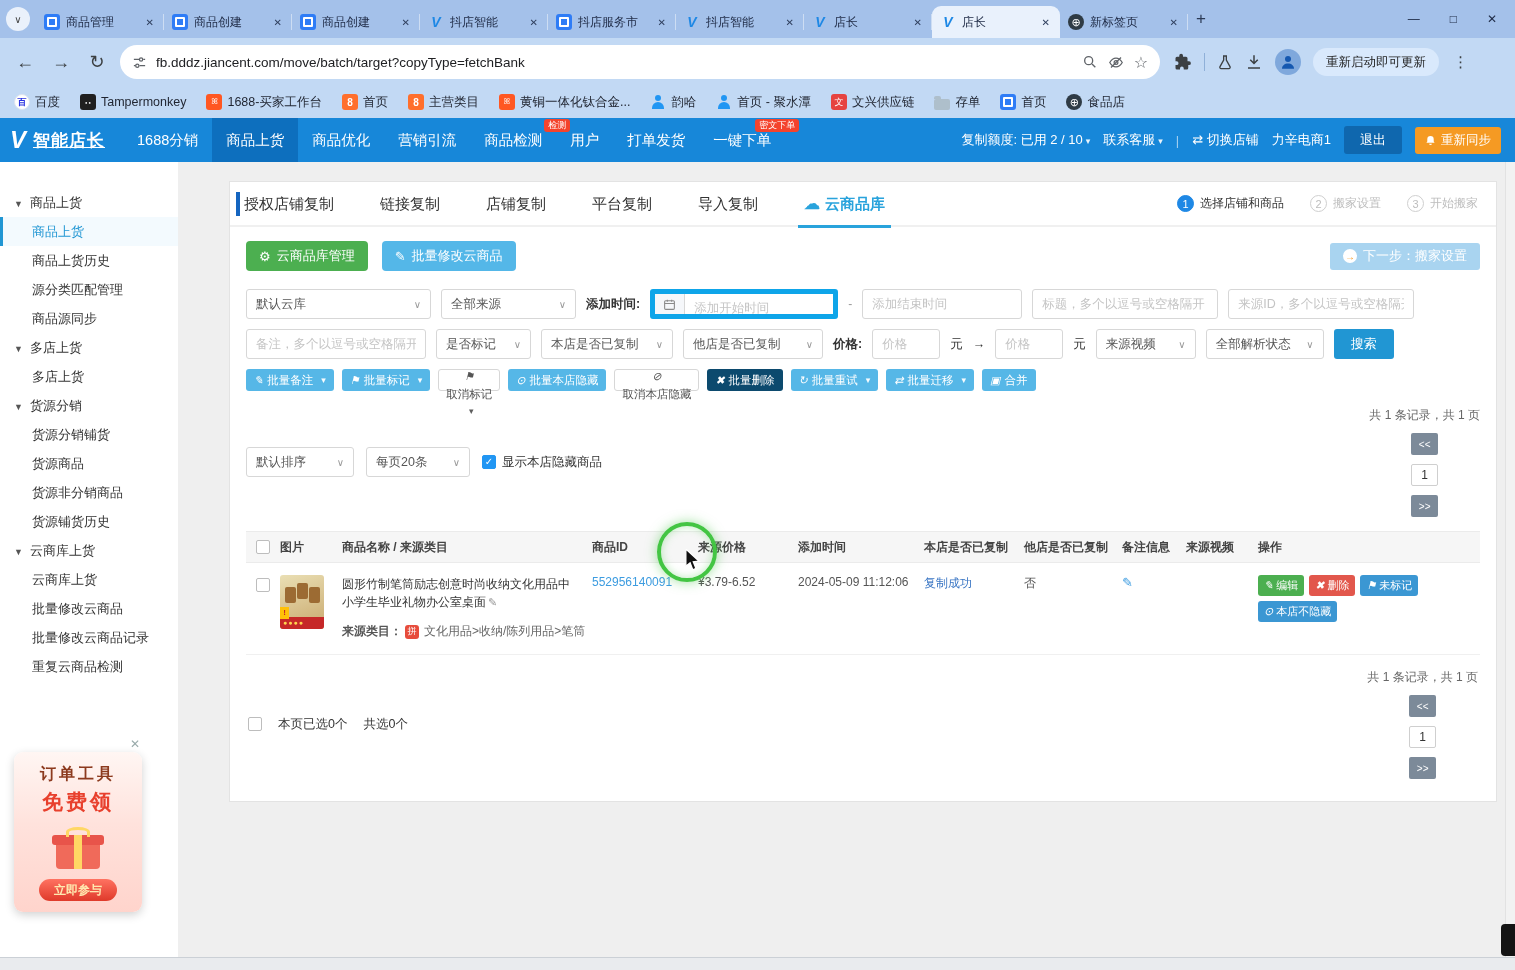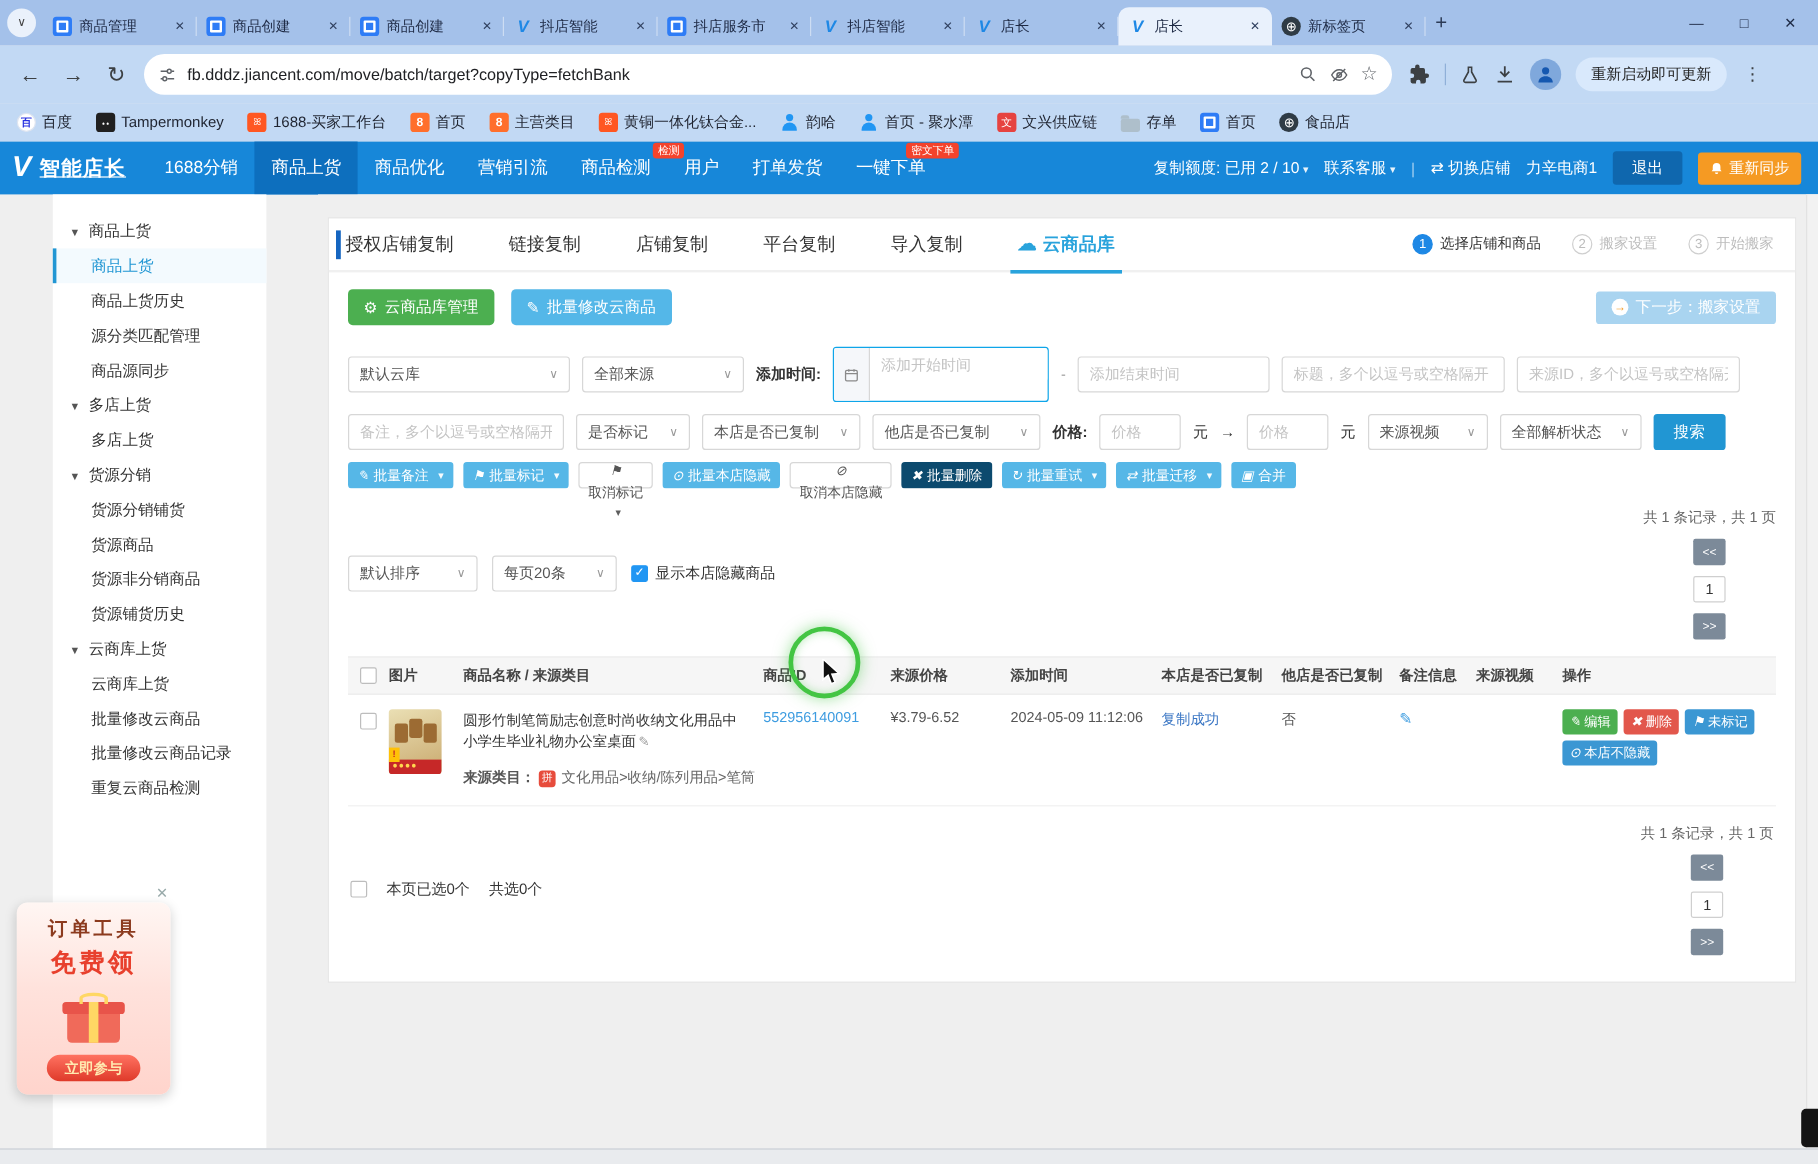--- a/index.html
+++ b/index.html
@@ -65,21 +65,21 @@
   .nav-badge { position:absolute; top:1px; right:-14px; background:#F4432C; color:#fff; font-size:9px; line-height:13px; padding:0 4px; border-radius:3px; white-space:nowrap; z-index:2; }
   .nav-badge:empty { display:none; }
   .appnav-right { margin-left:auto; display:flex; align-items:center; gap:13px; font-size:13px; white-space:nowrap; }
   .caret-s { font-size:9px; opacity:.9; margin-left:3px; }
   .dim { opacity:.6; }
   .btn-logout { background:#0F67AE; border-radius:3px; padding:5px 16px; font-size:13px; }
   .btn-sync { background:#F59A23; border-radius:3px; padding:5px 10px; font-size:12.5px; display:flex; align-items:center; gap:5px; }
 
   
   .layout { position:absolute; top:162px; left:0; right:0; bottom:13px; display:flex; }
-  .sidebar { width:178px; background:#fff; padding-top:16px; flex:none;margin-left:44px; }
+  .sidebar { width:178px; background:#fff; padding-top:26px; flex:none; }
   .side { height:29px; line-height:29px; font-size:13px; color:#333; padding-left:32px; white-space:nowrap; }
   .side .caret { display:none; color:#555; font-size:9px; margin-right:7px; }
   .side.group { padding-left:14px; }
   .side.group .caret { display:inline; }
   .side.active { color:#2196D3; background:#F3FAFE; border-left:3px solid #2196D3; padding-left:29px; }
 
   .content { flex:1; background:#EFEFEF; padding:19px 18px 0 8px;margin-left:43px; }
   .card { background:#fff; border:1px solid #E3E3E3; }
 
   .copy-tabs { display:flex; align-items:center; height:45px; border-bottom:2px solid #F0F0F0; padding:0 18px 0 6px; }
@@ -102,21 +102,21 @@
   .btn-next { margin-left:auto; background:#A9D4F0; height:27px; border-radius:3px; }
   .nb-ico { width:14px; height:14px; border-radius:50%; background:#fff; color:#F59A23; font-size:10px; font-weight:bold; display:flex; align-items:center; justify-content:center; }
 
   .filter-row { display:flex; align-items:center; gap:10px; margin-bottom:10px; }
   .sel { height:30px; border:1px solid #D7D7D7; border-radius:3px; background:#fff; display:flex; align-items:center; justify-content:space-between; padding:0 9px; font-size:12.5px; color:#555; }
   .sel .sv { white-space:nowrap; overflow:hidden; }
   .sel .cv { color:#999; font-size:10px; margin-left:6px; }
   .inp { height:30px; border:1px solid #D7D7D7; border-radius:3px; padding:0 9px; font-size:12.5px; color:#333; font-family:inherit; background:#fff; }
   .inp::placeholder { color:#C4C4C4; }
   .flabel { font-weight:bold; font-size:12.5px; color:#333; white-space:nowrap; }
-  .dgroup { display:flex; height:46px; border:1px solid #0ea5e9; border-radius:3px; overflow:hidden; }
+  .dgroup { display:flex; height:30px; border:5px solid #0ea5e9; border-radius:3px; overflow:hidden; }
   .dico { width:30px; background:#F5F7FA; border-right:1px solid #D7D7D7; display:flex; align-items:center; justify-content:center; }
   .dgroup .inp { border:none; height:28px; }
   .range-sep { color:#999; }
   .unit { font-size:12.5px; color:#333; }
   .btn-search { background:#2196D3; height:30px; padding:0 17px; border-radius:3px; }
 
   .batch-row { display:flex; gap:8px; margin:2px 0 16px; }
   .bb { height:22px; border-radius:3px; padding:0 7px; font-size:11.5px; display:inline-flex; align-items:center; gap:4px; border:1px solid transparent; font-family:inherit; }
   .bb[data-style="blue"] { background:#56B7E7; color:#fff; }
   .bb[data-style="red"]  { background:#0c4a6e; color:#fff; }

